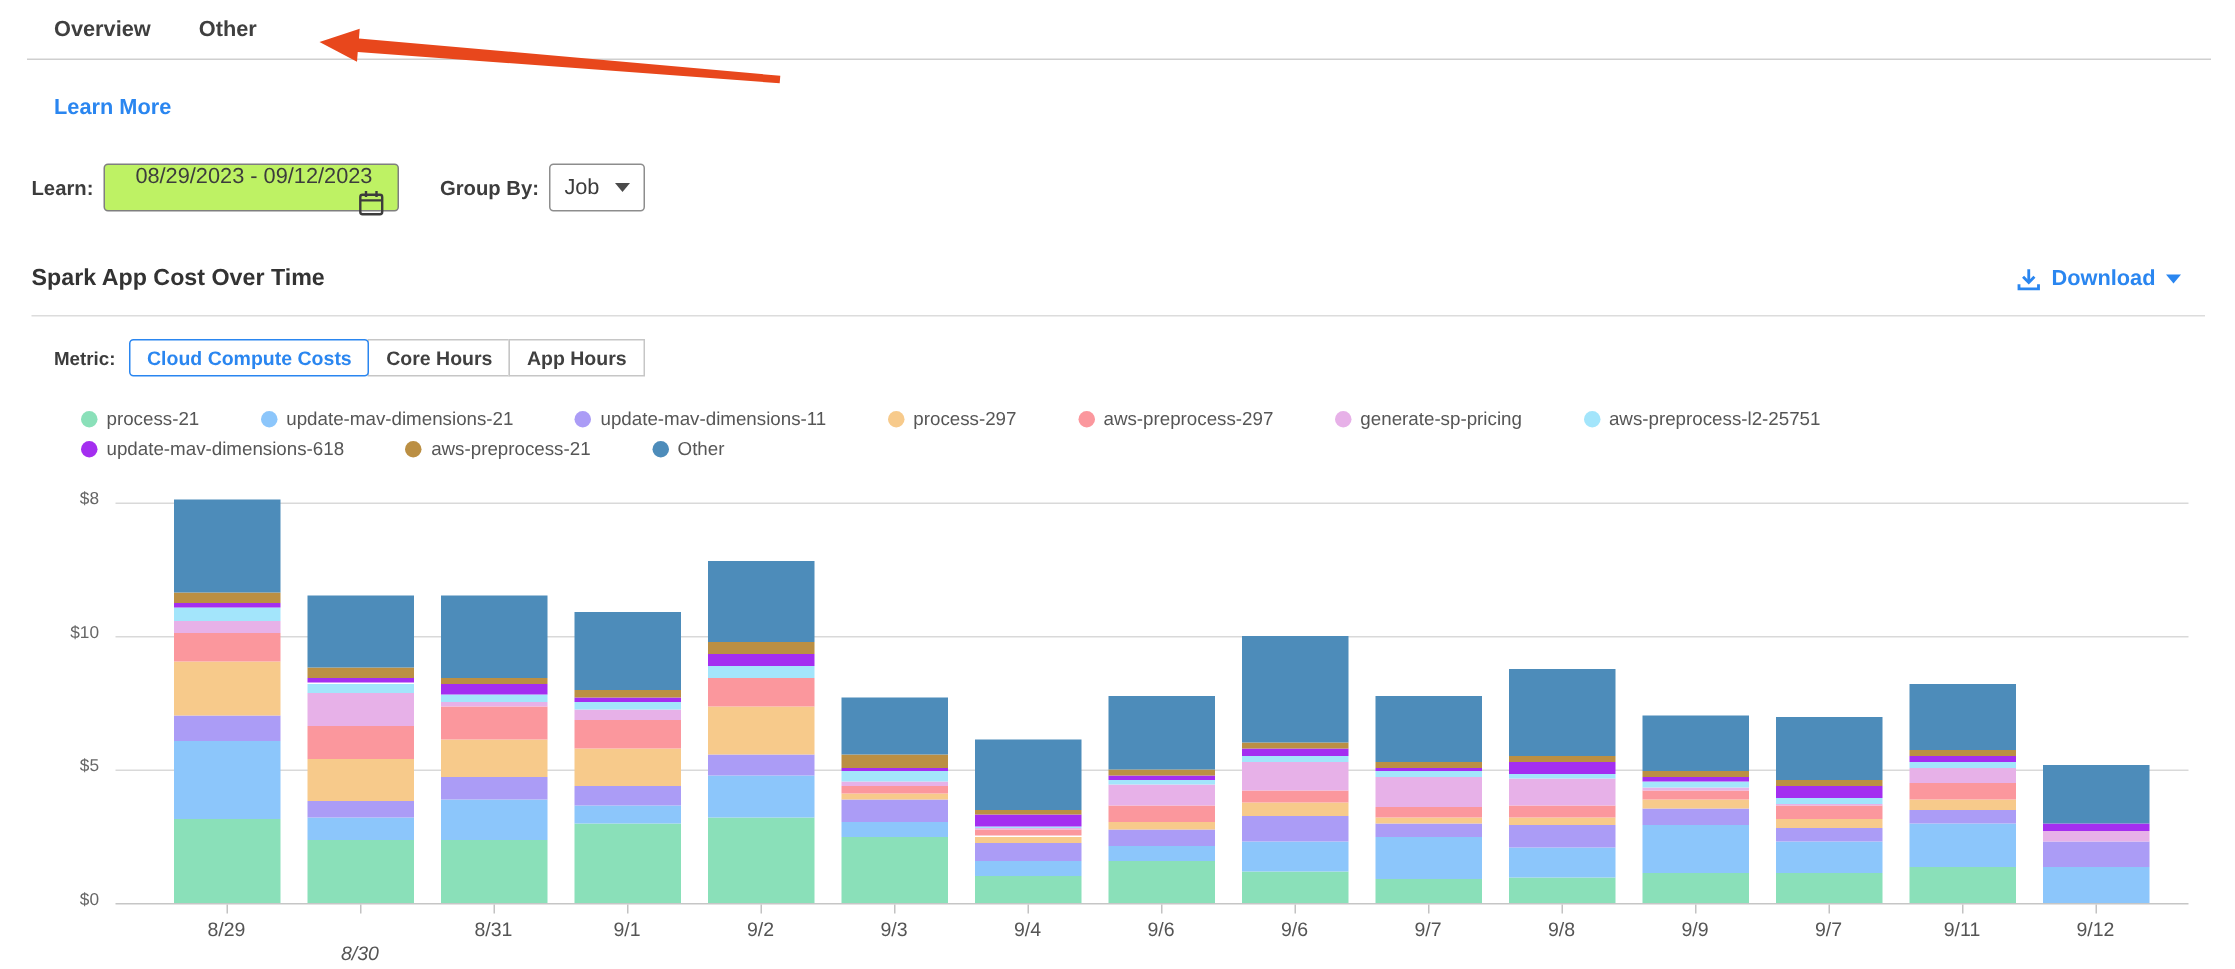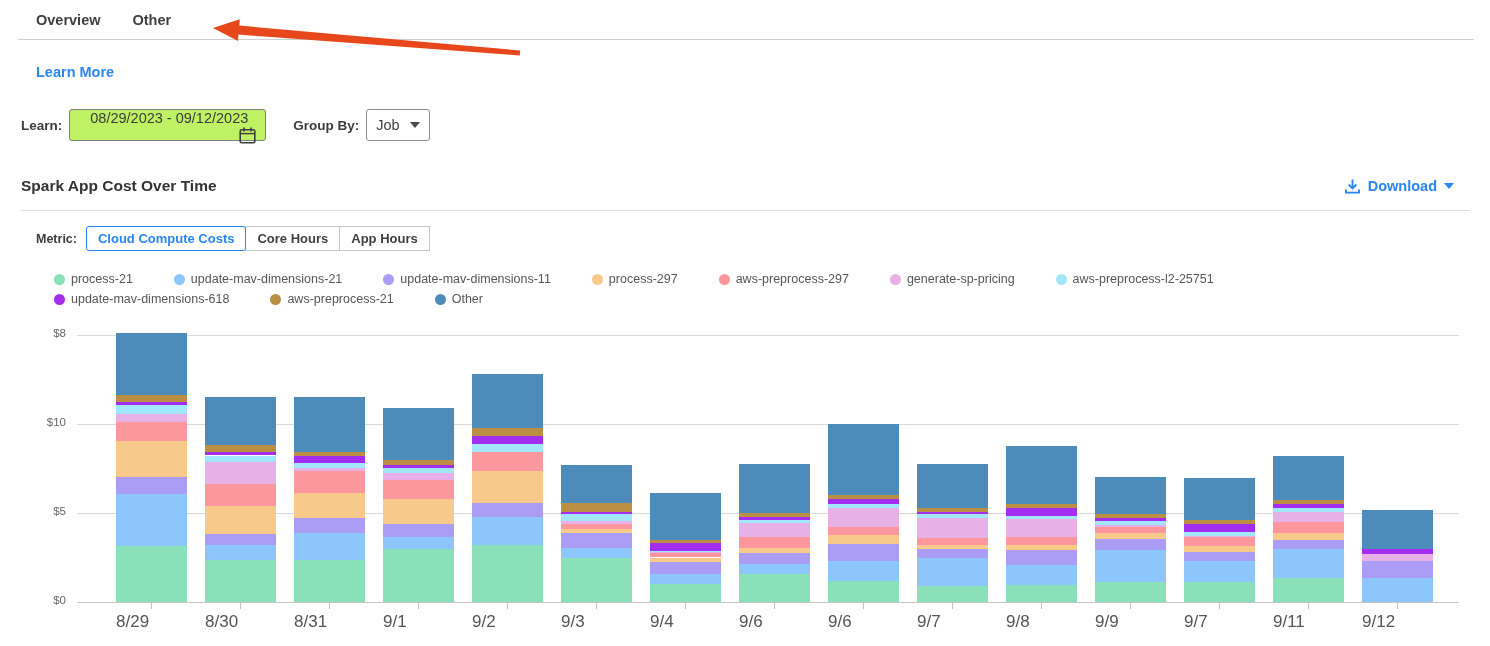--- a/index.html
+++ b/index.html
@@ -56,21 +56,21 @@
   .legend-item{display:flex;align-items:center;gap:6px;cursor:pointer;padding-left:24px;}
   .legend-dot{width:11px;height:11px;border-radius:50%;flex:0 0 auto;}
   .legend-label{font-size:12.5px;color:#565656;white-space:nowrap;}
   
   #chart{position:absolute;top:322px;left:0;right:0;height:318px;}
   .gridline{position:absolute;left:77px;right:31px;height:1px;background:#d9d9d9;}
   .gridline.zero{background:#c6c6c6;}
   .ytick-label{position:absolute;left:20px;width:46px;text-align:right;font-size:11.5px;color:#666;}
   .bar-seg{position:absolute;}
   .xtick{position:absolute;width:1px;height:6px;background:#c2c2c2;}
-  .xtick-label{position:absolute;width:70px;text-align:left;font-size:17px;color:#555;}
+  .xtick-label{position:absolute;width:70px;text-align:center;font-size:13px;color:#555;}
 </style>
 </head>
 <body>
 
 <div id="tabbar">
   <div class="tabs-row">
     <div class="tab">
       <span>Overview</span>
     </div>
     <div class="tab">
@@ -197,21 +197,21 @@
     <div class="bar-seg" style="left: 204.5px; width: 71px; top: 223.04px; height: 15.13px; background: rgb(140, 198, 251);"></div>
     <div class="bar-seg" style="left: 204.5px; width: 71px; top: 212.36px; height: 10.68px; background: rgb(171, 156, 246);"></div>
     <div class="bar-seg" style="left: 204.5px; width: 71px; top: 183.88px; height: 28.48px; background: rgb(247, 202, 139);"></div>
     <div class="bar-seg" style="left: 204.5px; width: 71px; top: 161.63px; height: 22.25px; background: rgb(251, 151, 157);"></div>
     <div class="bar-seg" style="left: 204.5px; width: 71px; top: 140.27px; height: 21.36px; background: rgb(231, 177, 232);"></div>
     <div class="bar-seg" style="left: 204.5px; width: 71px; top: 133.506px; height: 6.764px; background: rgb(163, 229, 251);"></div>
     <div class="bar-seg" style="left: 204.5px; width: 71px; top: 130.48px; height: 3.026px; background: rgb(164, 46, 240);"></div>
     <div class="bar-seg" style="left: 204.5px; width: 71px; top: 123.004px; height: 7.476px; background: rgb(187, 143, 67);"></div>
     <div class="bar-seg" style="left: 204.5px; width: 71px; top: 74.944px; height: 48.06px; background: rgb(77, 140, 186);"></div>
     <div class="xtick" style="left: 240px; top: 281px;"></div>
-    <div class="xtick-label" style="left: 205px; top: 290px;">8/30</div>
+    <div class="xtick-label" style="left: 205px; top: 306px; font-style: italic;">8/30</div>
     <div class="bar-seg" style="left: 293.5px; width: 71px; top: 238.17px; height: 41.83px; background: rgb(138, 224, 185);"></div>
     <div class="bar-seg" style="left: 293.5px; width: 71px; top: 210.58px; height: 27.59px; background: rgb(140, 198, 251);"></div>
     <div class="bar-seg" style="left: 293.5px; width: 71px; top: 196.34px; height: 14.24px; background: rgb(171, 156, 246);"></div>
     <div class="bar-seg" style="left: 293.5px; width: 71px; top: 171.42px; height: 24.92px; background: rgb(247, 202, 139);"></div>
     <div class="bar-seg" style="left: 293.5px; width: 71px; top: 149.17px; height: 22.25px; background: rgb(251, 151, 157);"></div>
     <div class="bar-seg" style="left: 293.5px; width: 71px; top: 145.61px; height: 3.56px; background: rgb(231, 177, 232);"></div>
     <div class="bar-seg" style="left: 293.5px; width: 71px; top: 140.982px; height: 4.628px; background: rgb(163, 229, 251);"></div>
     <div class="bar-seg" style="left: 293.5px; width: 71px; top: 134.218px; height: 6.764px; background: rgb(164, 46, 240);"></div>
     <div class="bar-seg" style="left: 293.5px; width: 71px; top: 130.302px; height: 3.916px; background: rgb(187, 143, 67);"></div>
     <div class="bar-seg" style="left: 293.5px; width: 71px; top: 75.122px; height: 55.18px; background: rgb(77, 140, 186);"></div>

